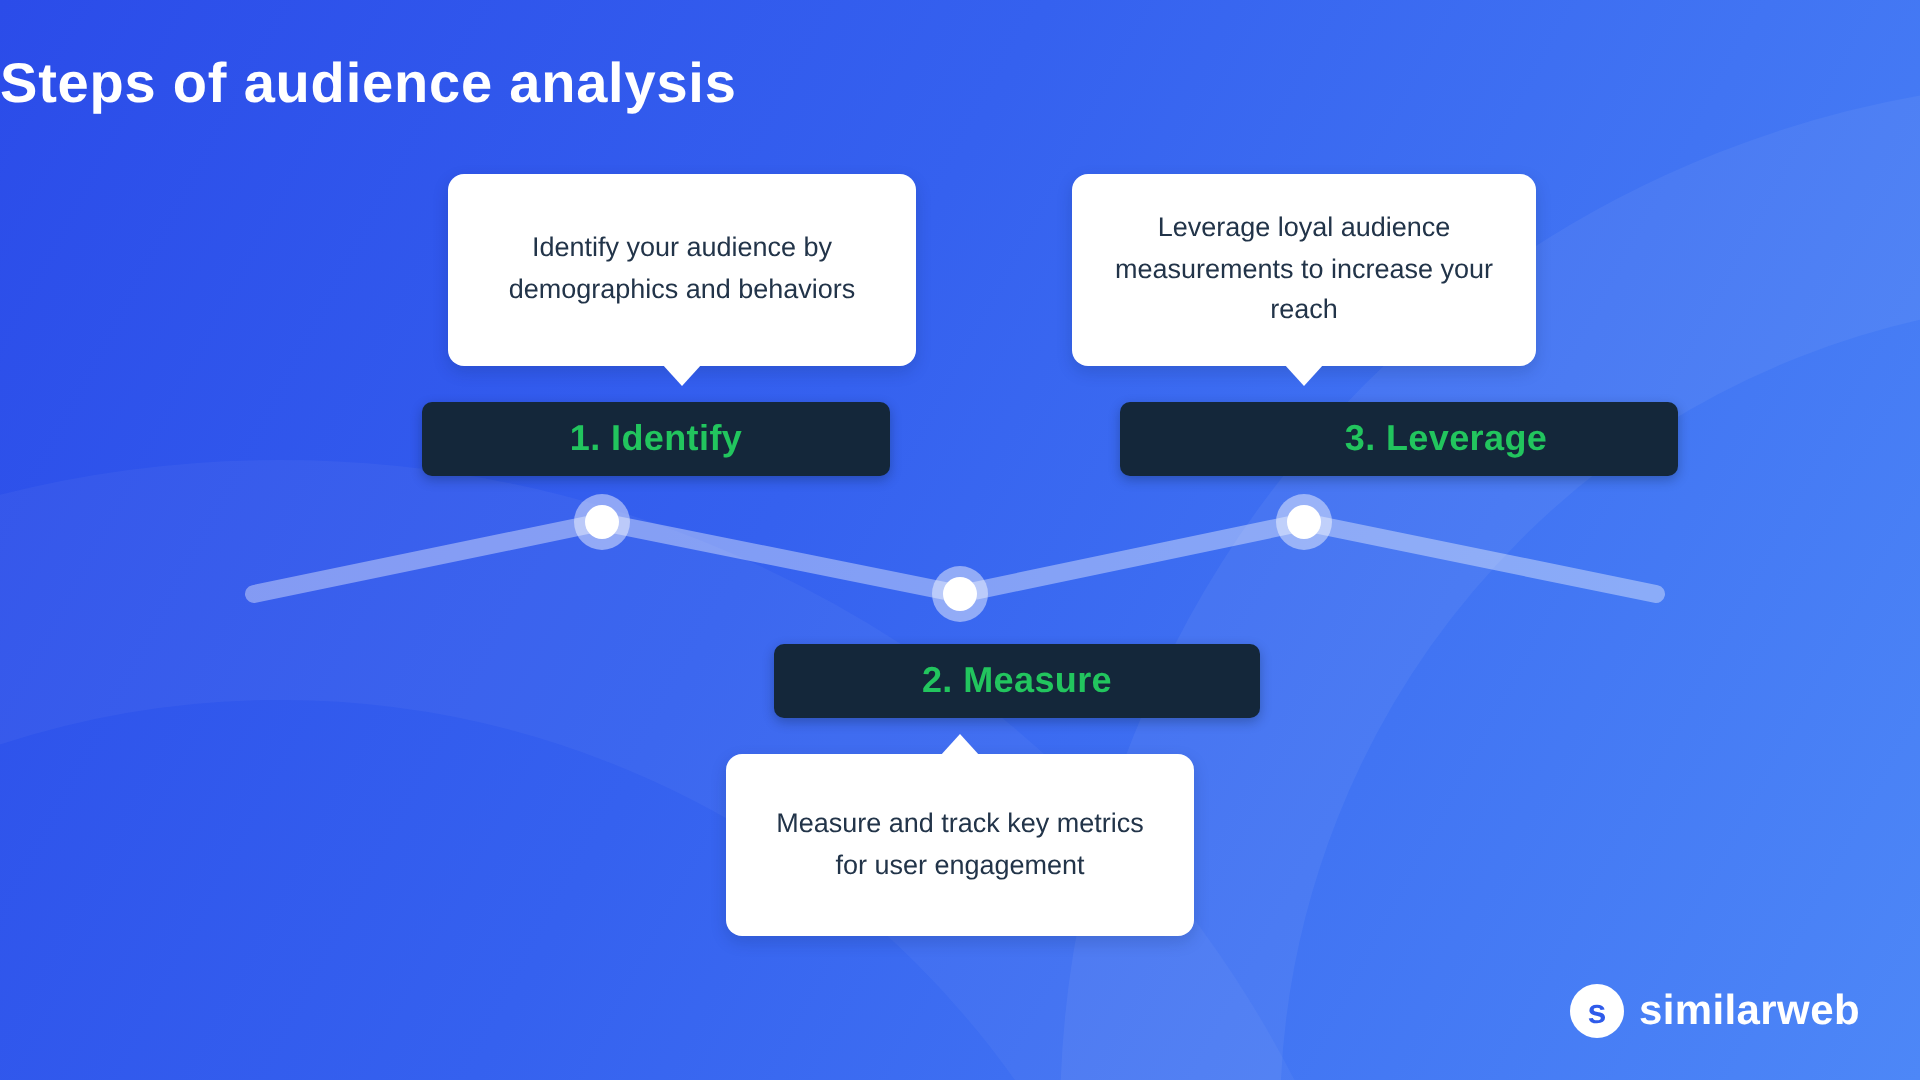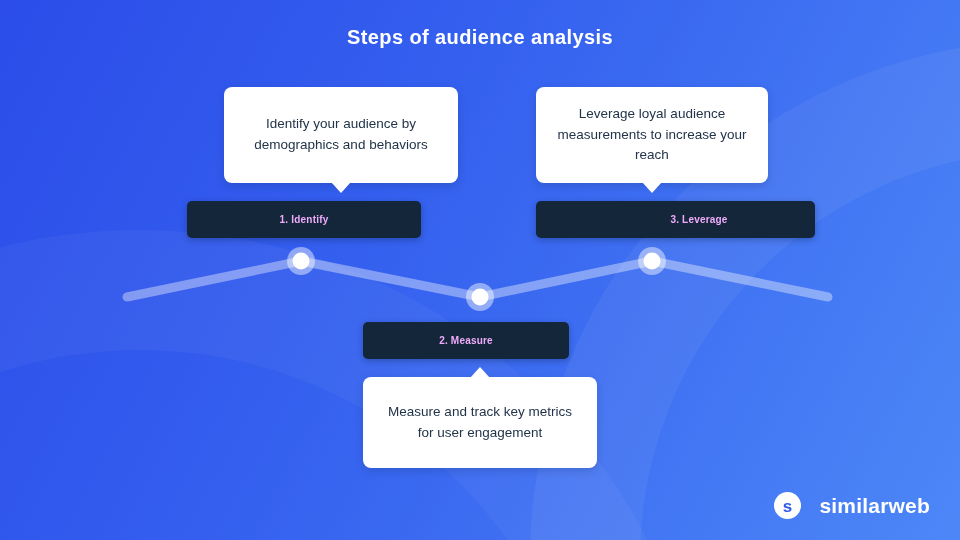--- a/index.html
+++ b/index.html
@@ -31,23 +31,23 @@
     width: 900px; height: 900px;
     left: -430px; top: 230px;
     border: 120px solid rgba(255,255,255,0.04);
   }
   .title {
     position: absolute;
     top: 26px;
     left: 0;
     width: 100%;
     margin: 0;
-    text-align: center;
+    text-align: left;
     color: #ffffff;
-    font-size: 20px;
+    font-size: 28px;
     font-weight: bold;
     letter-spacing: 0.4px;
   }
   .trend {
     position: absolute;
     inset: 0;
     pointer-events: none;
   }
   .card {
     position: absolute;
@@ -80,42 +80,42 @@
   .pointer.down { bottom: -10px; border-top: 11px solid #ffffff; }
   .pointer.up   { top: -10px;    border-bottom: 11px solid #ffffff; }
   .pill {
     position: absolute;
     background: #14273a;
     border-radius: 5px;
     box-shadow: 0 2px 6px rgba(8, 22, 45, 0.3);
     display: flex;
     align-items: center;
     justify-content: center;
-    color: #f0abfc;
-    font-size: 10px;
+    color: #22c55e;
+    font-size: 18px;
     font-weight: bold;
     letter-spacing: 0.2px;
+    margin-left: 24px;
   }
   .pill.p1 { left: 187px; top: 201px; width: 234px; height: 37px; }
-  .pill.p2 { left: 363px; top: 322px; width: 206px; height: 37px; }
+  .pill.p2 { left: 363px; top: 322px; width: 243px; height: 37px; }
   .pill.p3 { left: 536px; top: 201px; width: 232px; height: 37px; padding-left: 47px; }
   .logo {
     position: absolute;
     right: 30px;
     bottom: 21px;
     display: flex;
     align-items: center;
     gap: 7px;
   }
   .logo-text {
     color: #ffffff;
     font-size: 21px;
     font-weight: bold;
     letter-spacing: 0.2px;
-    margin-left: 11px;
   }
 </style>
 </head>
 <body>
 
 <div class="canvas">
 
   <div class="swirl s1"></div>
   <div class="swirl s2"></div>
 

